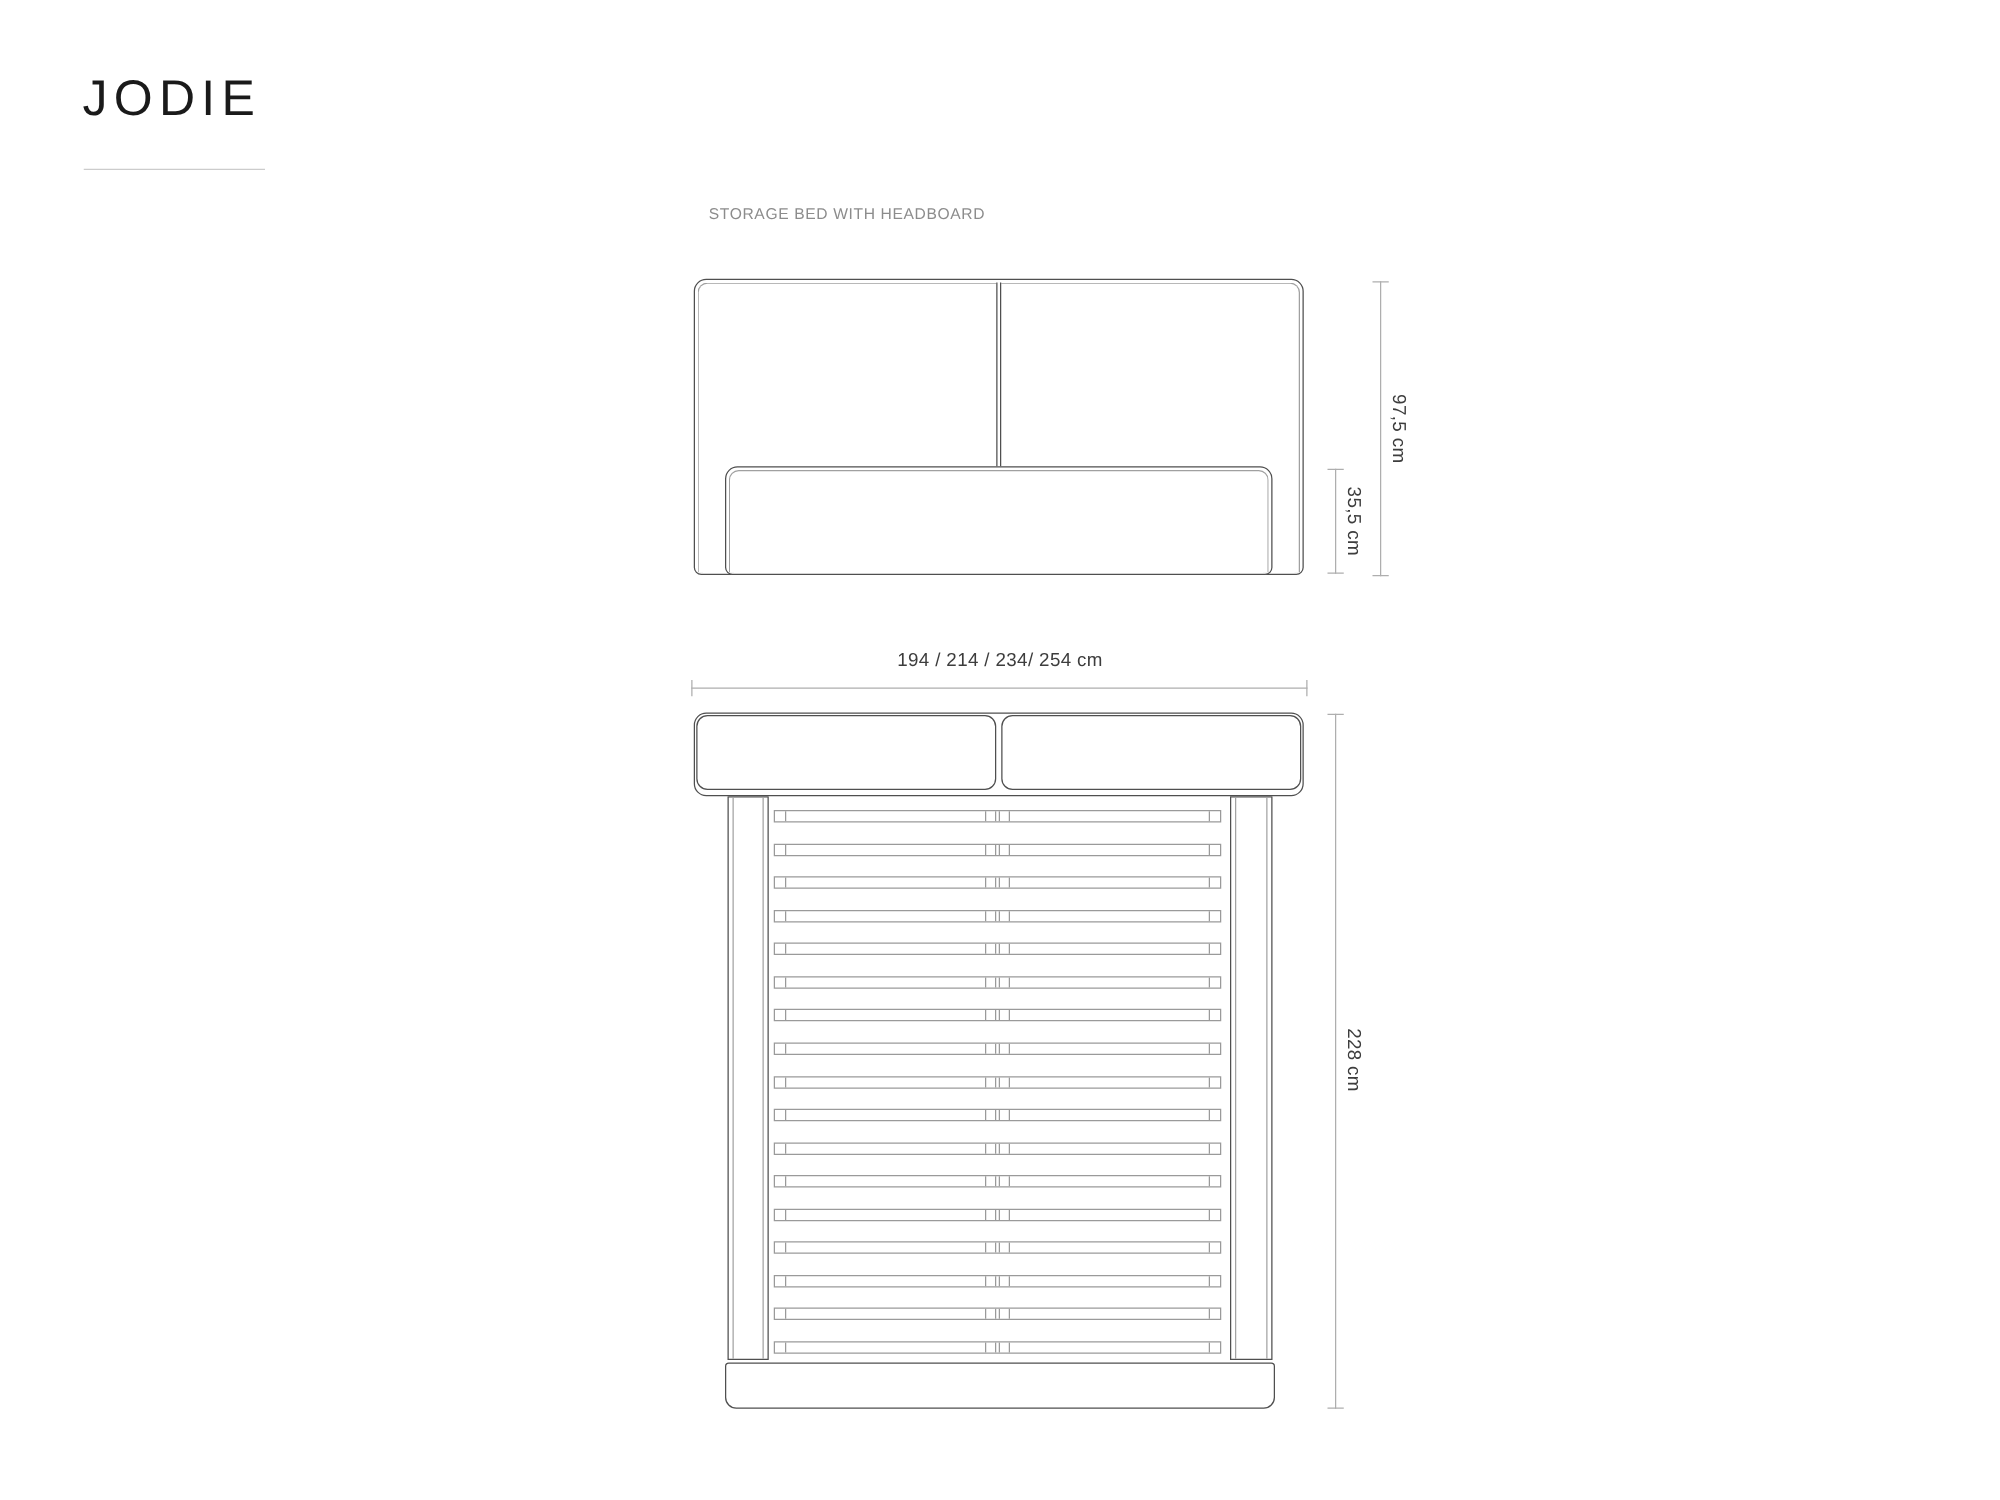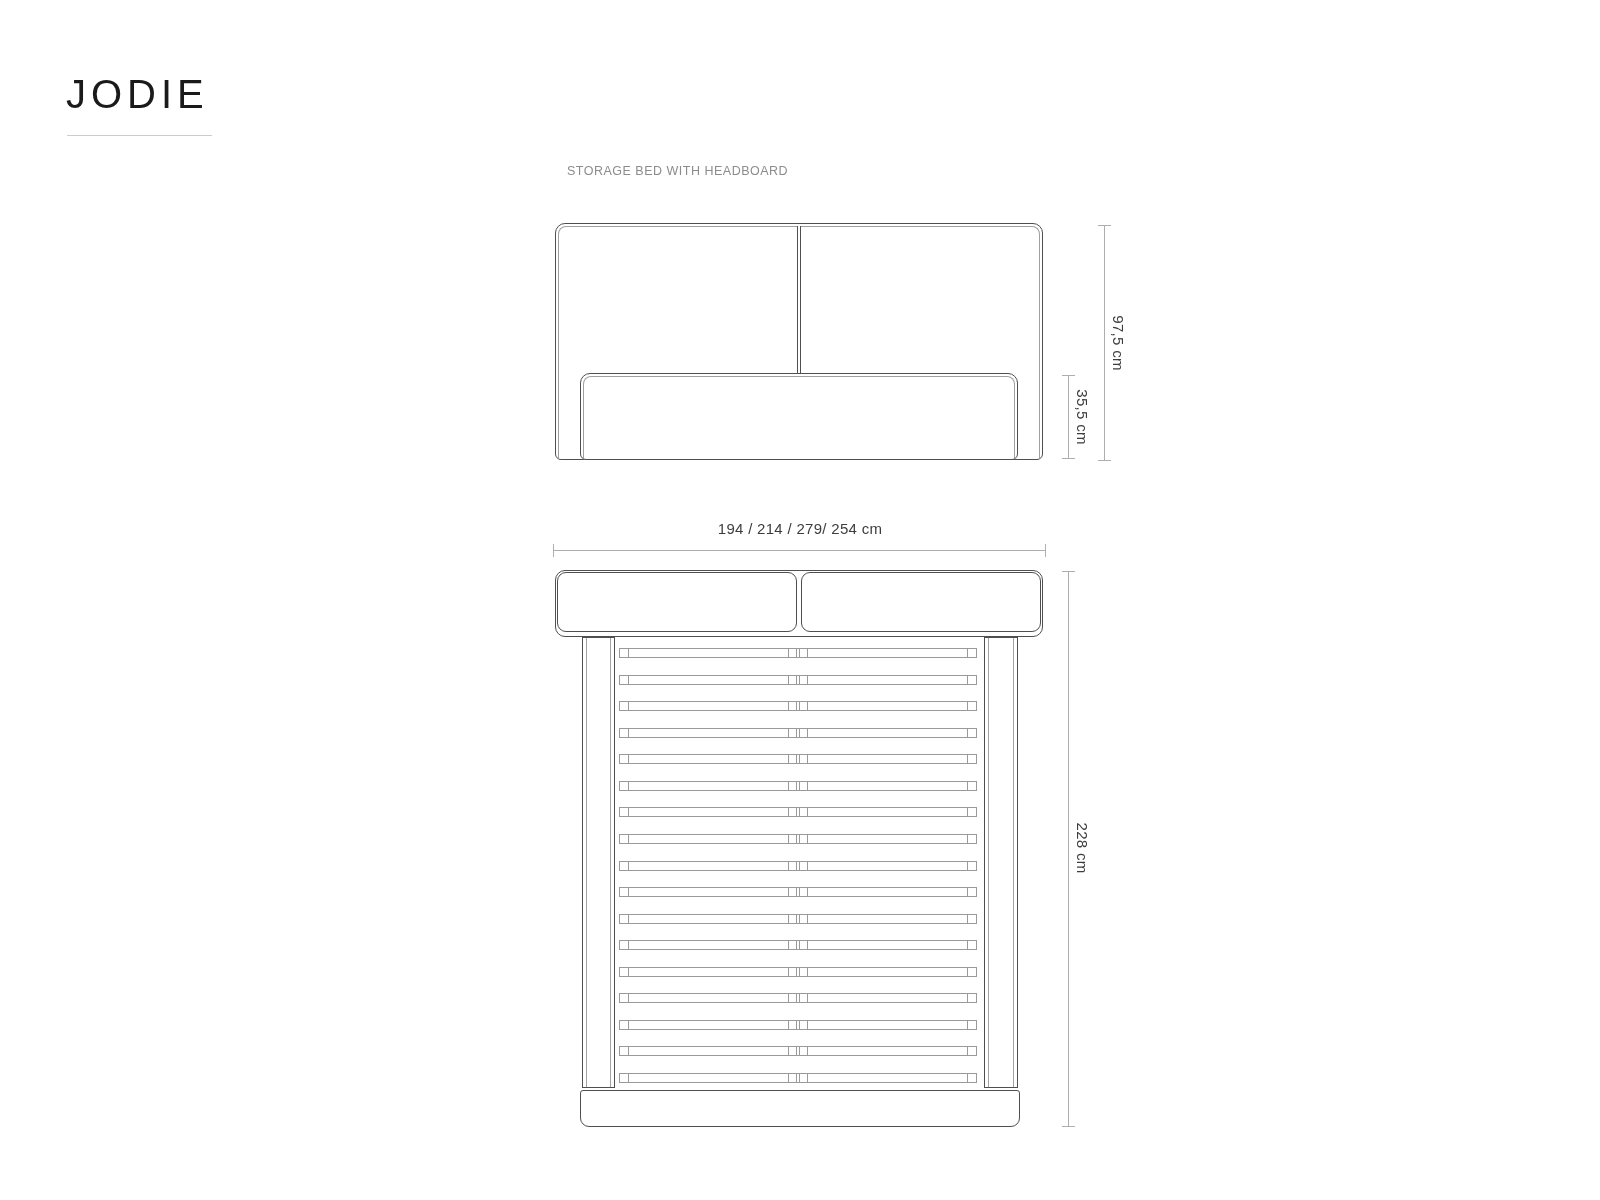--- a/index.html
+++ b/index.html
@@ -12,21 +12,21 @@
     --underline:#cccccc;
   }
   html,body{margin:0;padding:0;}
   body{
     width:1600px;height:1200px;position:relative;overflow:hidden;
     background:#ffffff;font-family:"Liberation Sans", sans-serif;
   }
   .abs{position:absolute;box-sizing:border-box;}
   
   .brand{
-    left:66px;top:70px;font-size:40px;letter-spacing:5px;
+    left:66px;top:55px;font-size:40px;letter-spacing:5px;
     color:var(--brand-text);font-weight:400;line-height:1.2;text-align:right;
   }
   .brand-underline{left:67px;top:135px;width:145px;height:1px;background:var(--underline);}
   
   .subtitle{
     left:567px;top:164px;font-size:12.5px;letter-spacing:.5px;
     color:var(--muted-text);font-weight:400;
   }
   
   .outline{border:1.4px solid var(--ink);background:#fff;}
@@ -97,21 +97,21 @@
   <div class="abs dim-cap-h" style="left:1062px;top:458px;"></div>
   <div class="abs dim-label-v" style="left:1074px;top:417px;">35,5 cm</div>
 
   <div class="abs dim-line-v" style="left:1104px;top:225px;height:236px;"></div>
   <div class="abs dim-cap-h" style="left:1098px;top:225px;"></div>
   <div class="abs dim-cap-h" style="left:1098px;top:460px;"></div>
   <div class="abs dim-label-v" style="left:1110px;top:343px;">97,5 cm</div>
 </div>
 
 <div>
-  <div class="abs dim-label-h" style="left:800px;top:520px;">194 / 214 / 279/ 254 cm</div>
+  <div class="abs dim-label-h" style="left:800px;top:520px;">194 / 214 / 234/ 254 cm</div>
   <div class="abs dim-line-h" style="left:553px;top:550px;width:493px;"></div>
   <div class="abs dim-cap-v" style="left:553px;top:544px;"></div>
   <div class="abs dim-cap-v" style="left:1045px;top:544px;"></div>
 </div>
 
 <div>
 
   <div class="abs outline" style="left:555px;top:570px;width:488px;height:67px;border-radius:10px;"></div>
   <div class="abs" style="left:557px;top:572px;width:240px;height:60px;border:1.2px solid var(--ink);border-radius:9px;background:#fff;"></div>
   <div class="abs" style="left:801px;top:572px;width:240px;height:60px;border:1.2px solid var(--ink);border-radius:9px;background:#fff;"></div>

